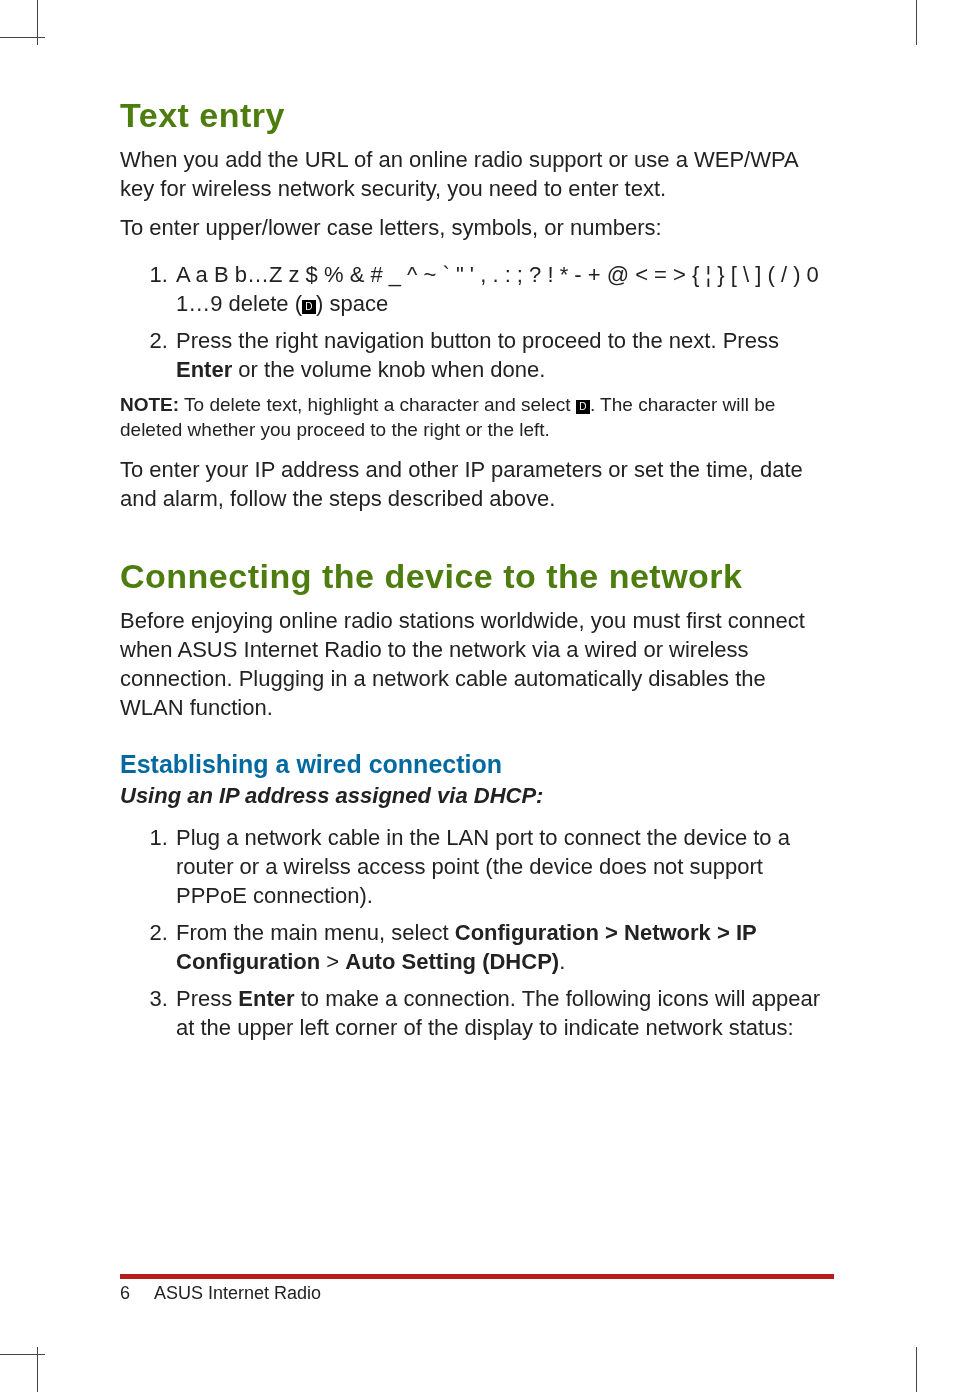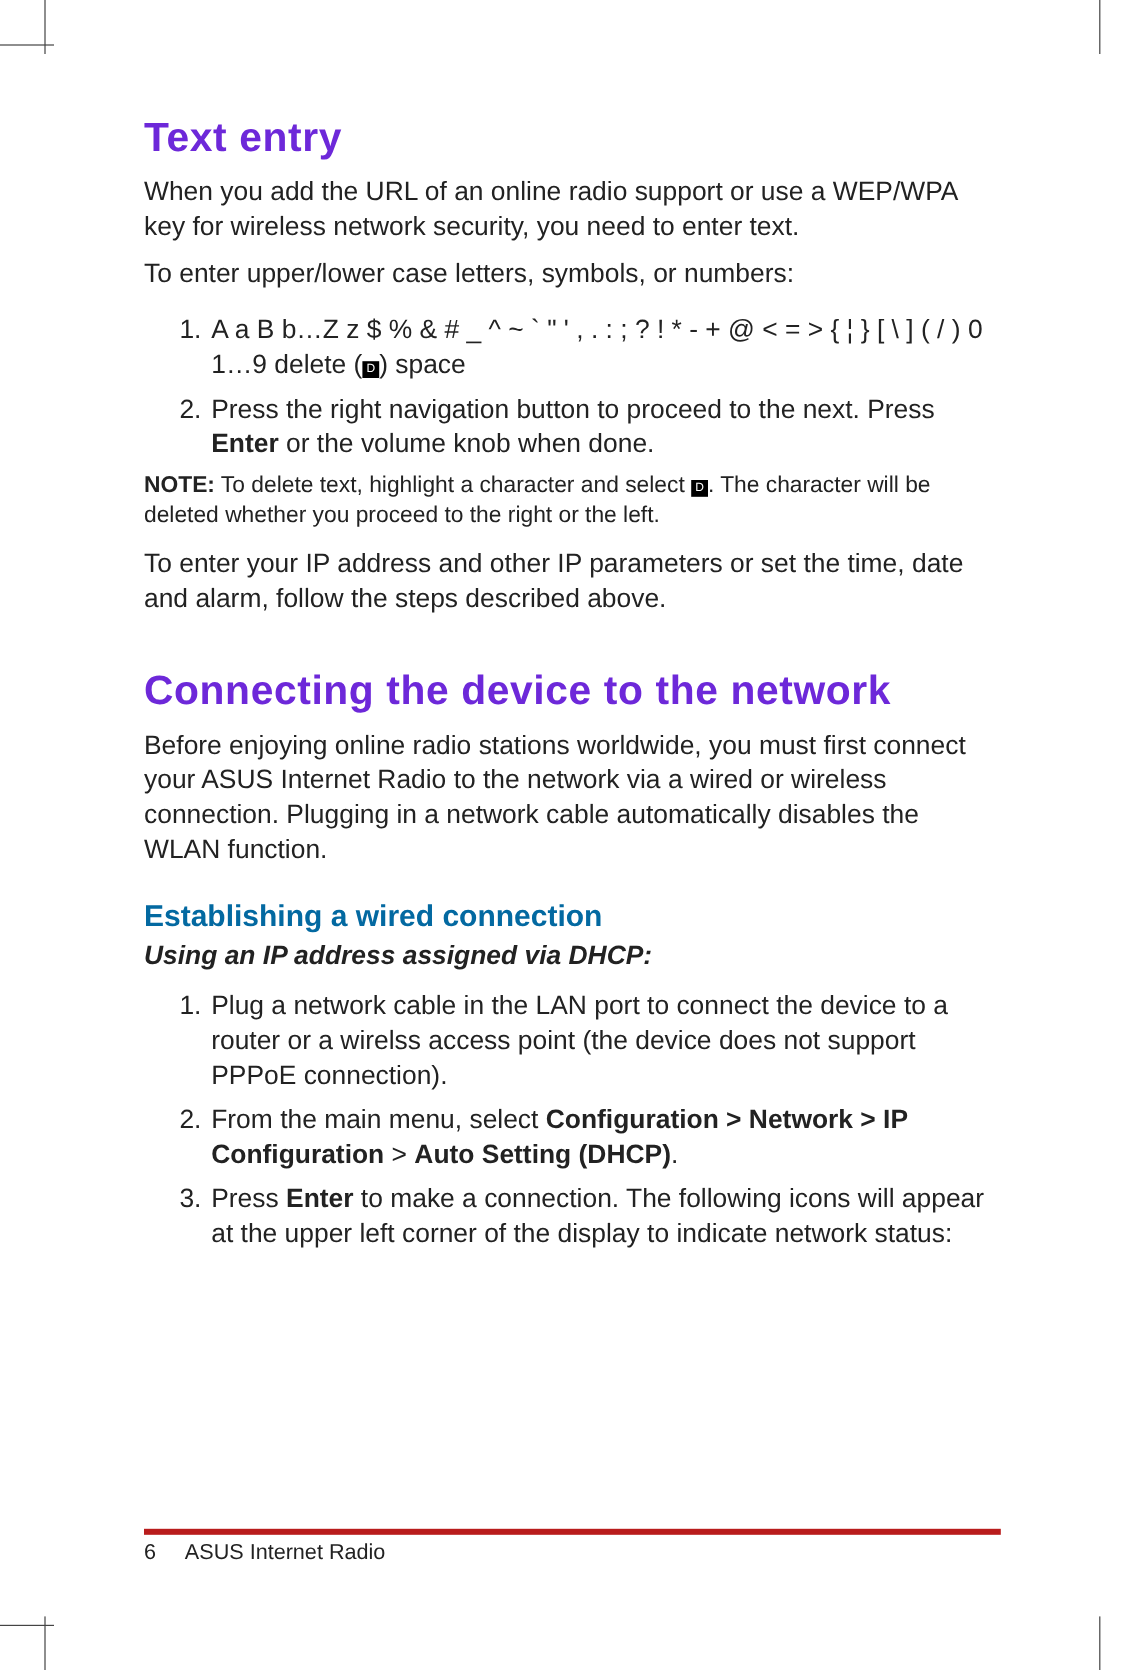--- a/index.html
+++ b/index.html
@@ -24,21 +24,21 @@
   .crop-bl-h { position:absolute; left:0; bottom:37px; width:45px; height:1px; background:#444; }
   .crop-bl-v { position:absolute; left:37px; bottom:0; width:1px; height:45px; background:#444; }
   .crop-br-v { position:absolute; right:37px; bottom:0; width:1px; height:45px; background:#444; }
 
   h1 {
     font-family: Arial, "Arial Black", Helvetica, sans-serif;
     font-weight: 900;
     font-size: 34px;
     margin: 0 0 6px 0;
     letter-spacing: 0.5px;
-    color: #6d28d9;
+    color: #4d7c0f;
   }
   h2 {
     font-family: "Segoe UI", "Helvetica Neue", Arial, sans-serif;
     font-weight: 700;
     font-size: 25px;
     margin: 28px 0 4px 0;
     color: #0369a1;
   }
   h3 {
     font-style: italic;
@@ -127,21 +127,21 @@
   </ol>
 
   <p class="note">
     <b>NOTE:</b><span> To delete text, highlight a character and select </span><span class="del-icon">D</span><span>. The character will be deleted whether you proceed to the right or the left.</span>
   </p>
 
   <p>To enter your IP address and other IP parameters or set the time, date and alarm, follow the steps described above.</p>
 
   <h1 style="margin-top:44px;">Connecting the device to the network</h1>
 
-  <p>Before enjoying online radio stations worldwide, you must first connect your ASUS Internet Radio to the network via a wired or wireless connection. Plugging in a network cable automatically disables the WLAN function.</p>
+  <p>Before enjoying online radio stations worldwide, you must first connect when ASUS Internet Radio to the network via a wired or wireless connection. Plugging in a network cable automatically disables the WLAN function.</p>
 
   <h2>Establishing a wired connection</h2>
 
   <h3>Using an IP address assigned via DHCP:</h3>
 
   <ol>
     <li>Plug a network cable in the LAN port to connect the device to a router or a wirelss access point (the device does not support PPPoE connection).</li>
     <li>
       <span>From the main menu, select </span><span class="bold">Configuration &gt; Network &gt; IP Configuration</span><span> &gt; </span><span class="bold">Auto Setting (DHCP)</span><span>.</span>
     </li>

